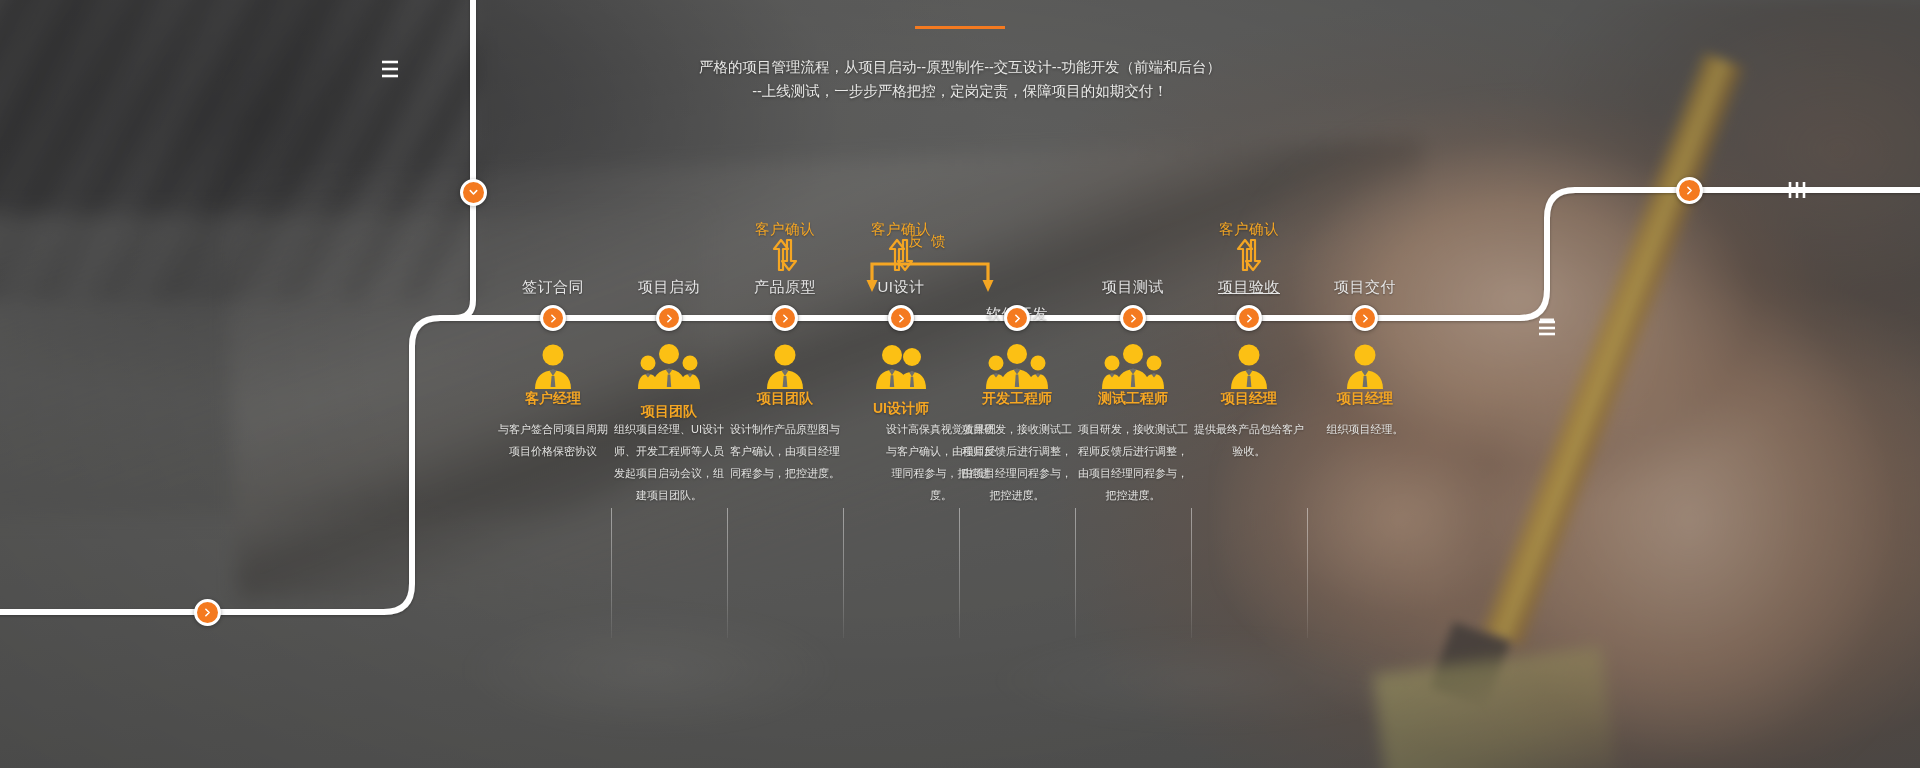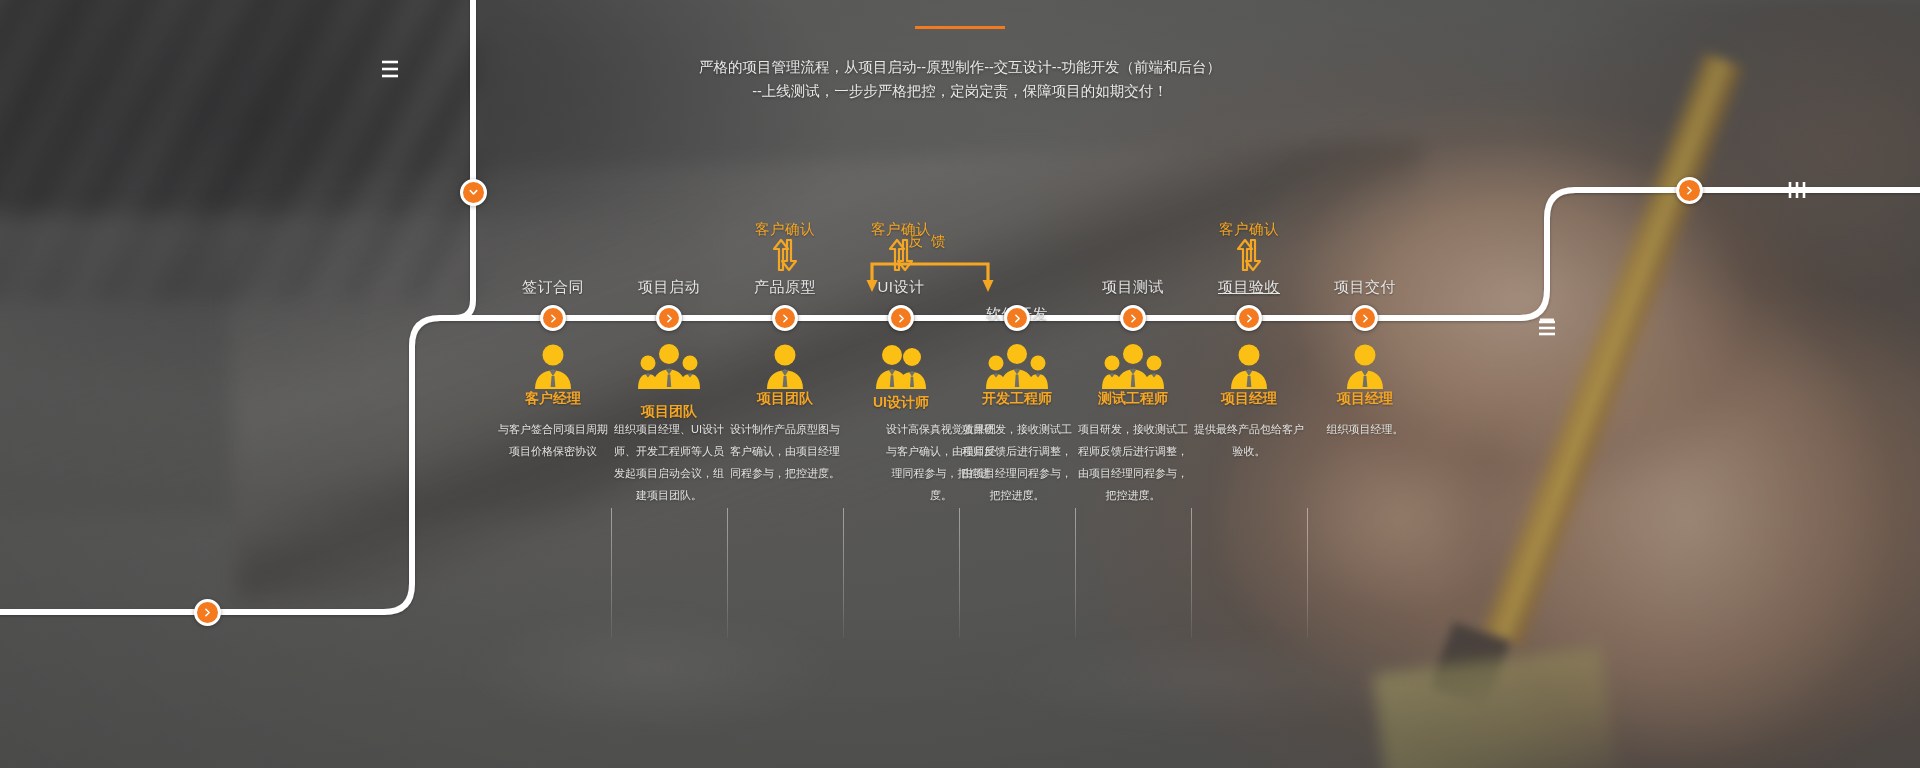--- a/index.html
+++ b/index.html
@@ -353,21 +353,21 @@
           <circle cx="37" cy="14" r="9" fill="#fcc014"></circle>
           <path d="M23,46 C23,34.5 29,29 37,29 C45,29 51,34.5 51,46 Z" fill="#fcc014"></path>
           <circle cx="17" cy="12" r="10" fill="#fcc014"></circle>
           <path d="M1,46 C1,33.5 8,27 17,27 C26,27 33,33.5 33,46 Z" fill="#fcc014"></path>
           <path d="M13.9,27.3 L17,32.2 L20.1,27.3 L17,25.7 Z" fill="#6f6f6d"></path>
           <path d="M15.7,32.2 L18.3,32.2 L19.2,44 L14.8,44 Z" fill="#6f6f6d"></path>
           <path d="M34.2,29.3 L37,33.8 L39.8,29.3 L37,27.8 Z" fill="#6f6f6d"></path>
           <path d="M35.8,33.8 L38.2,33.8 L39,44 L35,44 Z" fill="#6f6f6d"></path>
         </svg>
       </div>
-      <div class="role-name" style="top:126px;">UI设计师</div>
+      <div class="role-name" style="top:132px;">UI设计师</div>
       <div class="desc" style="top:150px;margin-left:40px;">设计高保真视觉效果图与客户确认，由项目经理同程参与，把控进度。</div>
     </div>
 
     <div class="col" style="left:464px;">
       <div class="step-label" style="top:10px;margin-top:27px;">软件开发</div>
       <div class="node" style="top:37px;">
         <svg width="11" height="11" viewBox="0 0 12 12">
           <path d="M4.2,2.5 L7.8,6 L4.2,9.5" fill="none" stroke="#fff" stroke-width="1.7" stroke-linecap="round" stroke-linejoin="round"></path>
         </svg>
       </div>

